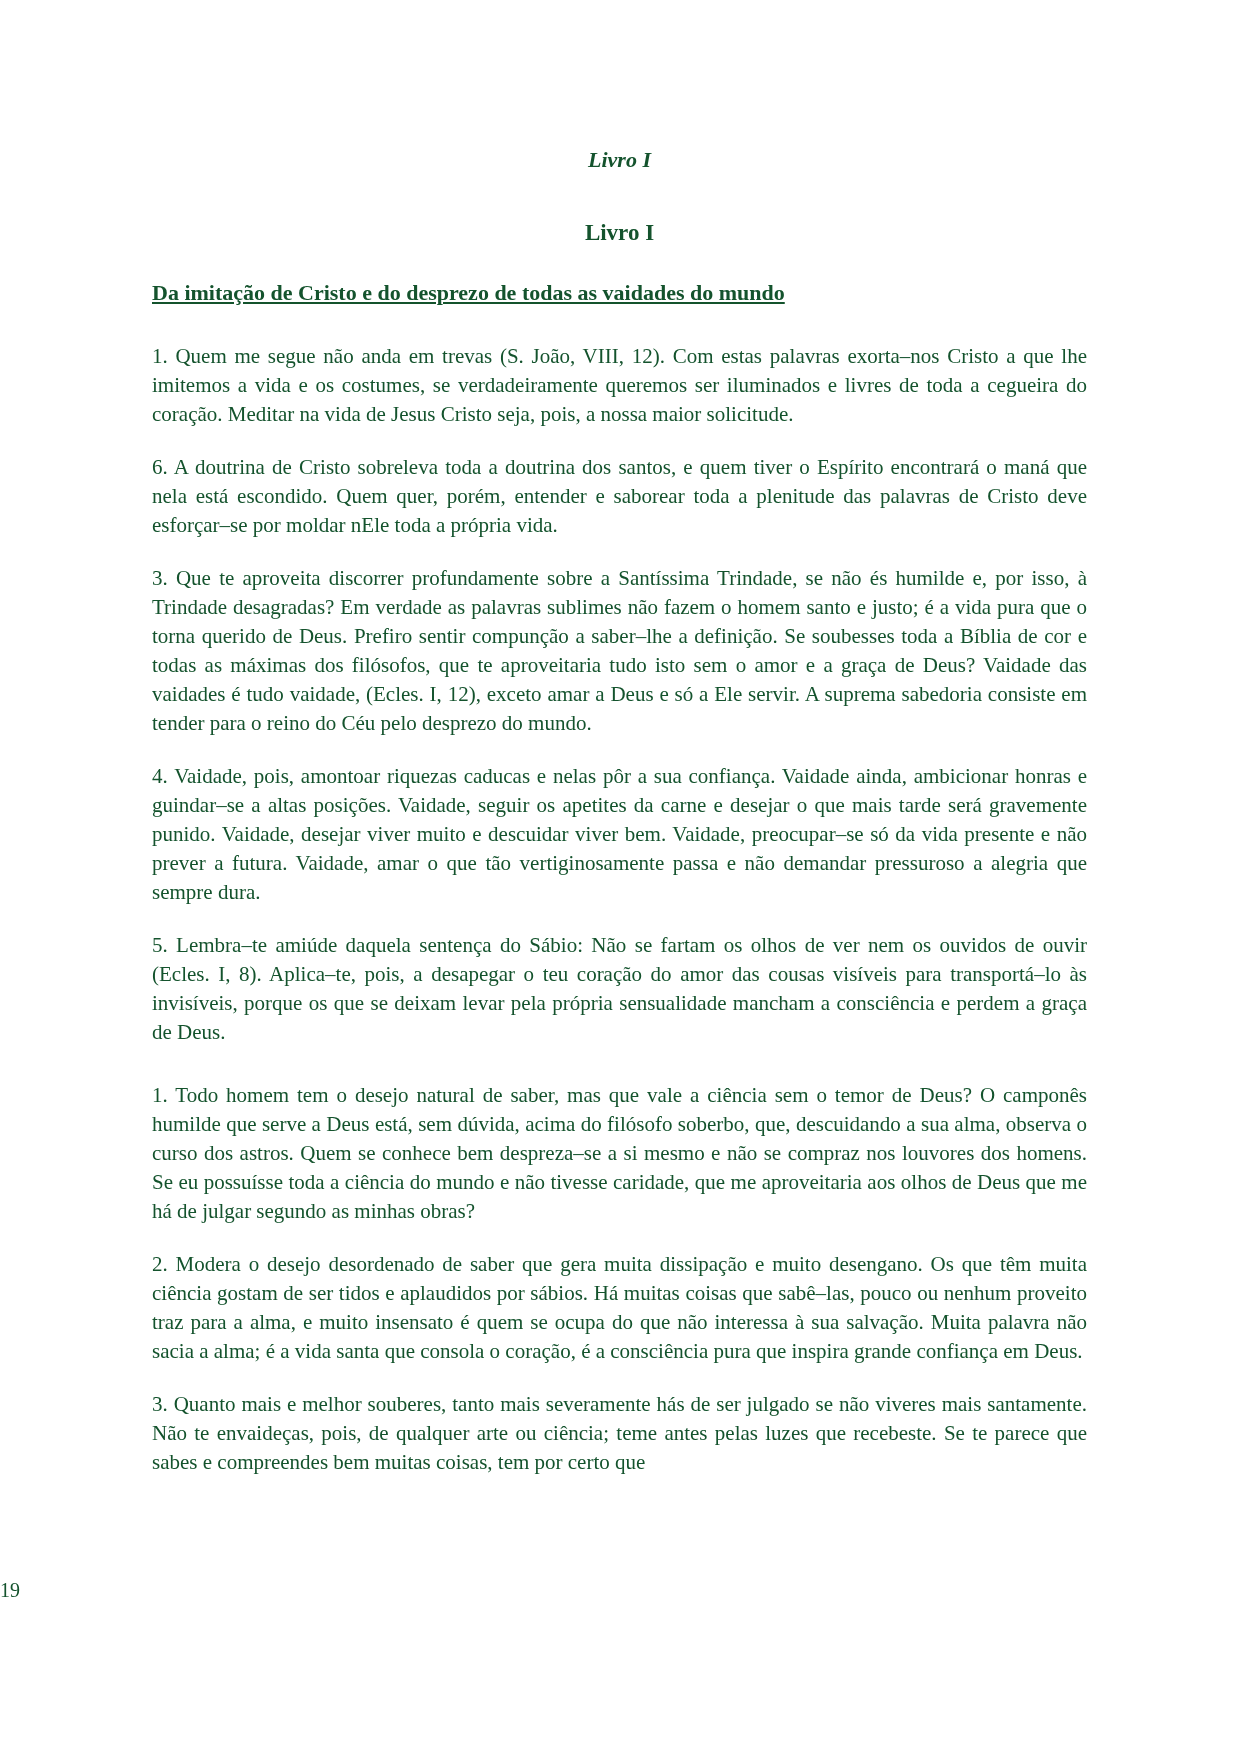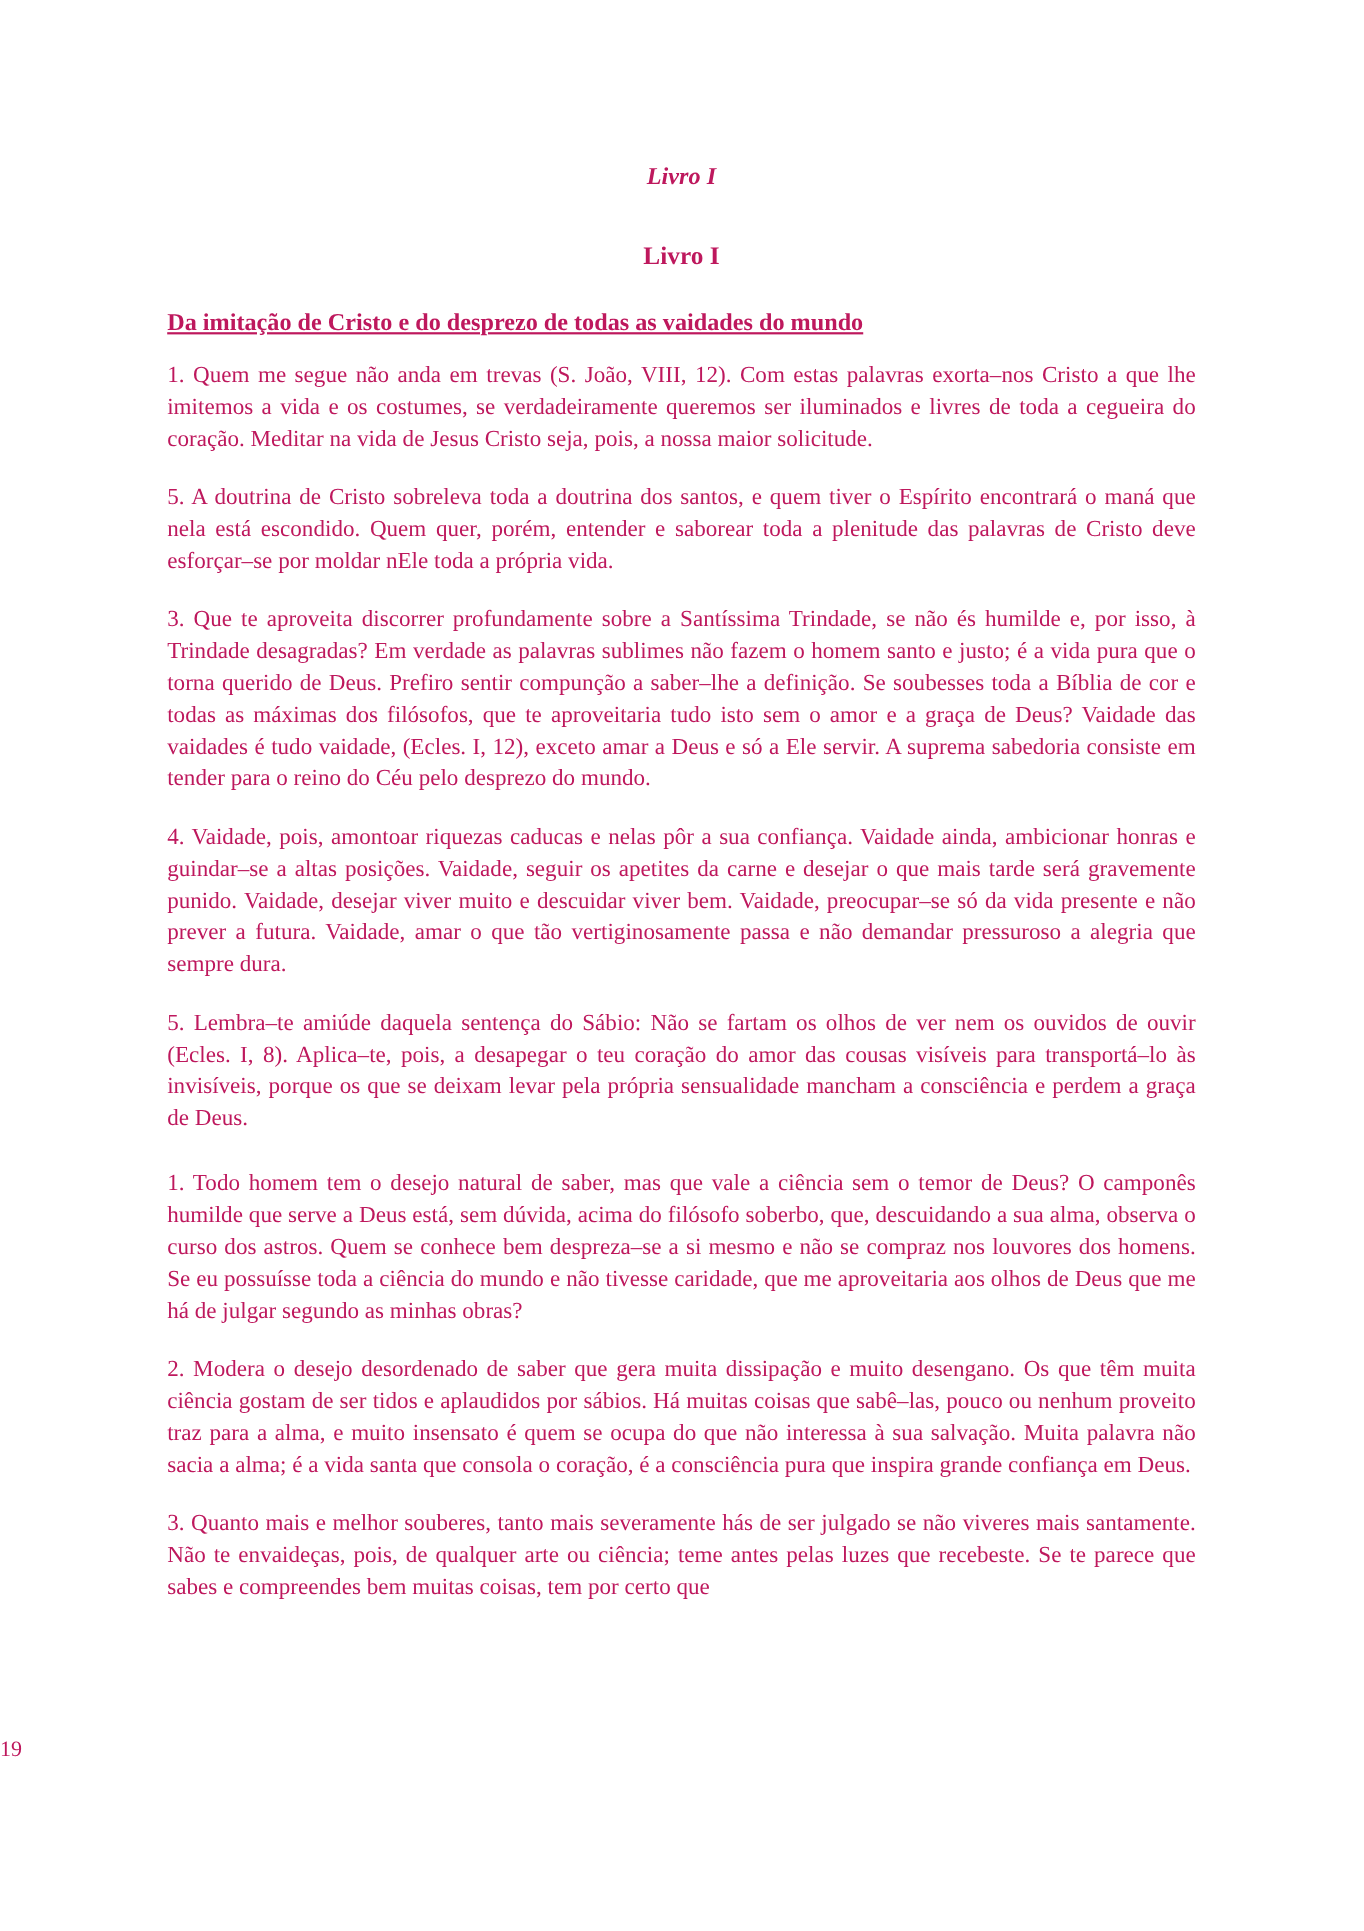--- a/index.html
+++ b/index.html
@@ -5,21 +5,21 @@
   html, body {
     margin: 0;
     padding: 0;
     background: #ffffff;
   }
   .page {
     position: relative;
     width: 1240px;
     height: 1686px;
     background: #ffffff;
-    color: #be185d;
+    color: #14532d;
     box-sizing: border-box;
     padding: 148px 153px 0 152px;
     font-family: "Liberation Serif", "DejaVu Serif", serif;
     overflow: hidden;
   }
   .running-header {
     text-align: center;
     font-size: 22px;
     line-height: 24px;
     font-weight: bold;
@@ -39,21 +39,21 @@
     line-height: 30px;
   }
   .chapter-head .chapter-title { display: block; }
   .chapter-head .chapter-subtitle { display: block; text-decoration: underline; }
   p.body-par {
     margin: 24px 0 0 0;
     font-size: 21px;
     line-height: 29px;
     text-align: justify;
   }
-  p.body-par.first { margin-top: 18px; }
+  p.body-par.first { margin-top: 34px; }
   .page-number {
     position: absolute;
     left: 0;
     right: 0;
     top: 1578px;
     text-align: left;
     font-size: 20px;
     line-height: 24px;
   }
 </style>
@@ -66,21 +66,21 @@
 
   <div class="title-block">
     <div>Livro I</div>
   </div>
 
   <div class="chapter-head">
     <span class="chapter-subtitle">Da imitação de Cristo e do desprezo de todas as vaidades do mundo</span>
   </div>
 
   <p class="body-par first">1. Quem me segue não anda em trevas (S. João, VIII, 12). Com estas palavras exorta–nos Cristo a que lhe imitemos a vida e os costumes, se verdadeiramente queremos ser iluminados e livres de toda a cegueira do coração. Meditar na vida de Jesus Cristo seja, pois, a nossa maior solicitude.</p>
-  <p class="body-par">5. A doutrina de Cristo sobreleva toda a doutrina dos santos, e quem tiver o Espírito encontrará o maná que nela está escondido. Quem quer, porém, entender e saborear toda a plenitude das palavras de Cristo deve esforçar–se por moldar nEle toda a própria vida.</p>
+  <p class="body-par">6. A doutrina de Cristo sobreleva toda a doutrina dos santos, e quem tiver o Espírito encontrará o maná que nela está escondido. Quem quer, porém, entender e saborear toda a plenitude das palavras de Cristo deve esforçar–se por moldar nEle toda a própria vida.</p>
   <p class="body-par">3. Que te aproveita discorrer profundamente sobre a Santíssima Trindade, se não és humilde e, por isso, à Trindade desagradas? Em verdade as palavras sublimes não fazem o homem santo e justo; é a vida pura que o torna querido de Deus. Prefiro sentir compunção a saber–lhe a definição. Se soubesses toda a Bíblia de cor e todas as máximas dos filósofos, que te aproveitaria tudo isto sem o amor e a graça de Deus? Vaidade das vaidades é tudo vaidade, (Ecles. I, 12), exceto amar a Deus e só a Ele servir. A suprema sabedoria consiste em tender para o reino do Céu pelo desprezo do mundo.</p>
   <p class="body-par">4. Vaidade, pois, amontoar riquezas caducas e nelas pôr a sua confiança. Vaidade ainda, ambicionar honras e guindar–se a altas posições. Vaidade, seguir os apetites da carne e desejar o que mais tarde será gravemente punido. Vaidade, desejar viver muito e descuidar viver bem. Vaidade, preocupar–se só da vida presente e não prever a futura. Vaidade, amar o que tão vertiginosamente passa e não demandar pressuroso a alegria que sempre dura.</p>
   <p class="body-par">5. Lembra–te amiúde daquela sentença do Sábio: Não se fartam os olhos de ver nem os ouvidos de ouvir (Ecles. I, 8). Aplica–te, pois, a desapegar o teu coração do amor das cousas visíveis para transportá–lo às invisíveis, porque os que se deixam levar pela própria sensualidade mancham a consciência e perdem a graça de Deus.</p>
 
   <div class="chapter-head">
   </div>
 
   <p class="body-par first">1. Todo homem tem o desejo natural de saber, mas que vale a ciência sem o temor de Deus? O camponês humilde que serve a Deus está, sem dúvida, acima do filósofo soberbo, que, descuidando a sua alma, observa o curso dos astros. Quem se conhece bem despreza–se a si mesmo e não se compraz nos louvores dos homens. Se eu possuísse toda a ciência do mundo e não tivesse caridade, que me aproveitaria aos olhos de Deus que me há de julgar segundo as minhas obras?</p>
   <p class="body-par">2. Modera o desejo desordenado de saber que gera muita dissipação e muito desengano. Os que têm muita ciência gostam de ser tidos e aplaudidos por sábios. Há muitas coisas que sabê–las, pouco ou nenhum proveito traz para a alma, e muito insensato é quem se ocupa do que não interessa à sua salvação. Muita palavra não sacia a alma; é a vida santa que consola o coração, é a consciência pura que inspira grande confiança em Deus.</p>
   <p class="body-par">3. Quanto mais e melhor souberes, tanto mais severamente hás de ser julgado se não viveres mais santamente. Não te envaideças, pois, de qualquer arte ou ciência; teme antes pelas luzes que recebeste. Se te parece que sabes e compreendes bem muitas coisas, tem por certo que</p>

